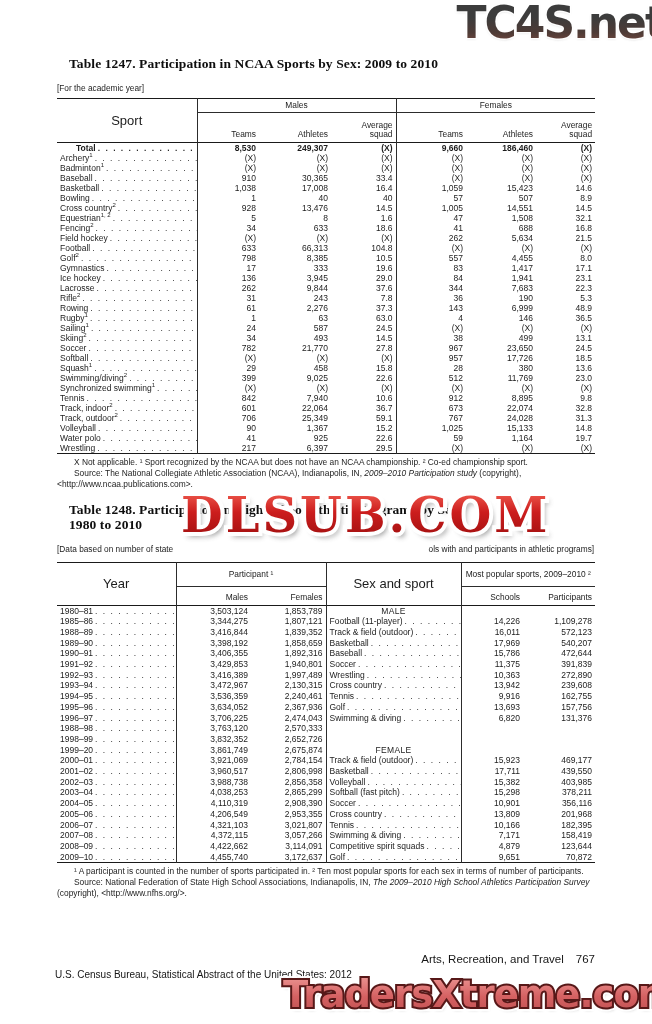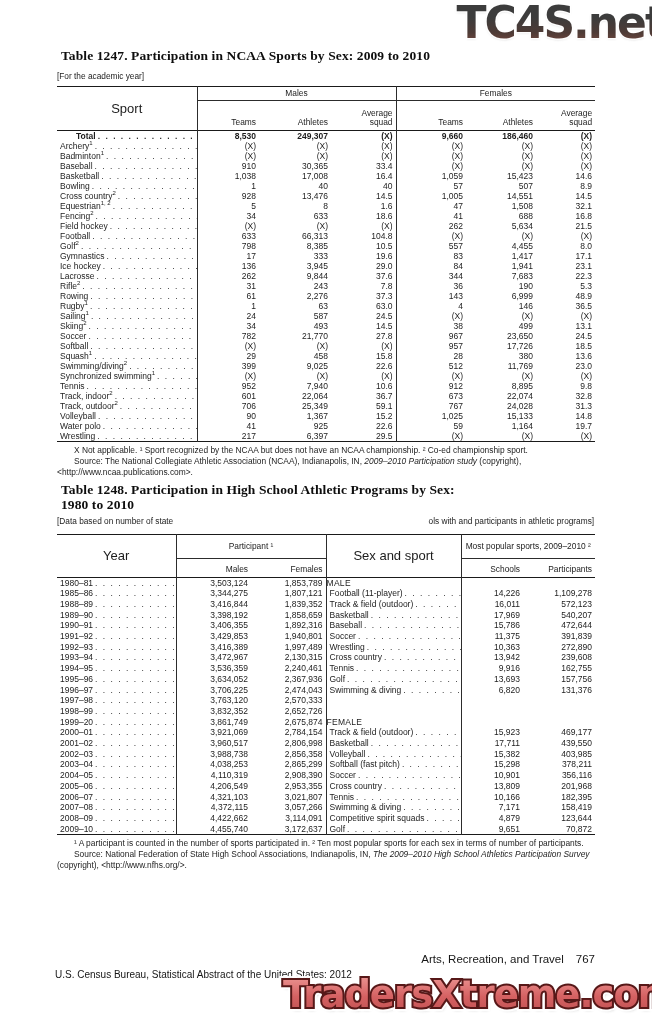--- a/index.html
+++ b/index.html
@@ -1,21 +1,21 @@
 <!DOCTYPE html>
 <html><head>
 <meta charset="utf-8">
 <style>
   html,body{margin:0;padding:0;background:#ffffff;}
   .page{position:relative;width:652px;height:1024px;background:#fff;overflow:hidden;
         font-family:"Liberation Sans",sans-serif;color:#1c1c1c;}
   .content{position:absolute;left:57px;top:44px;width:538px;}
 
   h1.ttl{font-family:"Liberation Serif",serif;font-size:13.5px;line-height:15px;
-         font-weight:bold;color:#0e0e0e;margin:4px;letter-spacing:.1px;}
+         font-weight:bold;color:#0e0e0e;margin:12px;letter-spacing:.1px;}
   .tl{display:block;}
   .t2{margin-top:12px;}
   .note{font-size:8.3px;line-height:10px;color:#222;margin-top:8px;}
   .note2{margin-top:3px;}
   .wm-gap{display:inline-block;width:253px;height:1px;}
 
   table{border-collapse:collapse;table-layout:fixed;width:538px;margin-top:5px;
         border-top:1.6px solid #1a1a1a;border-bottom:1.6px solid #1a1a1a;}
   .t1248{margin-top:8px;}
   tbody{border-top:1.6px solid #1a1a1a;}
@@ -35,21 +35,21 @@
   .t1247 td{line-height:10px;height:10px;}
   .t1248 td{line-height:10.7px;height:10.7px;}
   .num{text-align:right;padding-right:3px;white-space:nowrap;}
   .lead{display:flex;align-items:baseline;padding-left:3px;overflow:hidden;}
   .nm{white-space:nowrap;}
   .dots{flex:1 1 auto;overflow:hidden;white-space:nowrap;color:#2a2a2a;}
   .dots::before{content:". . . . . . . . . . . . . . . . . . . . . . . . . . . . . . . . . . . . . . . . . . . . . .";
                 letter-spacing:1.5px;padding-left:2px;}
   .tot{padding-left:19px;}
   .brow td{font-weight:bold;}
-  .sec{letter-spacing:.3px;}
+  .sec{text-align:center;letter-spacing:.3px;}
   sup{font-size:6px;line-height:0;vertical-align:super;}
 
   .fn{font-size:8.4px;line-height:11px;margin:3px 0 0;text-indent:17px;color:#1d1d1d;}
   .fn + .fn{margin-top:0;}
   .fn i{font-style:italic;}
 
   .runfoot{position:absolute;right:57px;top:953px;font-size:11.5px;color:#161616;
            font-family:"Liberation Sans",sans-serif;}
   .pgnum{margin-left:12px;}
   .imprint{position:absolute;left:55px;top:969px;font-size:10px;color:#161616;}
@@ -468,21 +468,21 @@
             <td class="num">(X)</td>
             <td class="num">(X)</td>
           </tr>
           <tr>
             <td>
               <div class="lead">
                 <span class="nm">Tennis</span>
                 <span class="dots"></span>
               </div>
             </td>
-            <td class="num bl">952</td>
+            <td class="num bl">842</td>
             <td class="num">7,940</td>
             <td class="num">10.6</td>
             <td class="num bl">912</td>
             <td class="num">8,895</td>
             <td class="num">9.8</td>
           </tr>
           <tr>
             <td>
               <div class="lead">
                 <span class="nm">Track, indoor<sup>2</sup></span>
@@ -777,21 +777,21 @@
                 <span class="nm">Swimming &amp; diving</span>
                 <span class="dots"></span>
               </div>
             </td>
             <td class="num bl">6,820</td>
             <td class="num">131,376</td>
           </tr>
           <tr>
             <td>
               <div class="lead">
-                <span class="nm">1997–98</span>
+                <span class="nm">1988–98</span>
                 <span class="dots"></span>
               </div>
             </td>
             <td class="num bl">3,763,120</td>
             <td class="num">2,570,333</td>
             <td class="bl"></td>
             <td class="num bl"></td>
             <td class="num"></td>
           </tr>
           <tr>
@@ -1001,20 +1001,24 @@
             <td class="num">70,872</td>
           </tr>
         </tbody>
     </table>
 
     <p class="fn">¹ A participant is counted in the number of sports participated in. ² Ten most popular sports for each sex in terms of number of participants.</p>
     <p class="fn"><span>Source: National Federation of State High School Associations, Indianapolis, IN, </span><i>The 2009–2010 High School Athletics Participation Survey</i><span> (copyright), &lt;http://www.nfhs.org/&gt;.</span></p>
 
   </div>
 
+  <div class="wm wm-mid">
+    <span class="wm-mid-back">DLSUB.COM</span>
+    <span class="wm-mid-front">DLSUB.COM</span>
+  </div>
 
   <div class="runfoot"><span>Arts, Recreation, and Travel</span><span class="pgnum">767</span></div>
   <div class="imprint">U.S. Census Bureau, Statistical Abstract of the United States: 2012</div>
 
   <div class="wm wm-bot">
     <span class="wm-bot-back">TradersXtreme.com</span>
     <span class="wm-bot-mid">TradersXtreme.com</span>
     <span class="wm-bot-front">TradersXtreme.com</span>
   </div>
 

